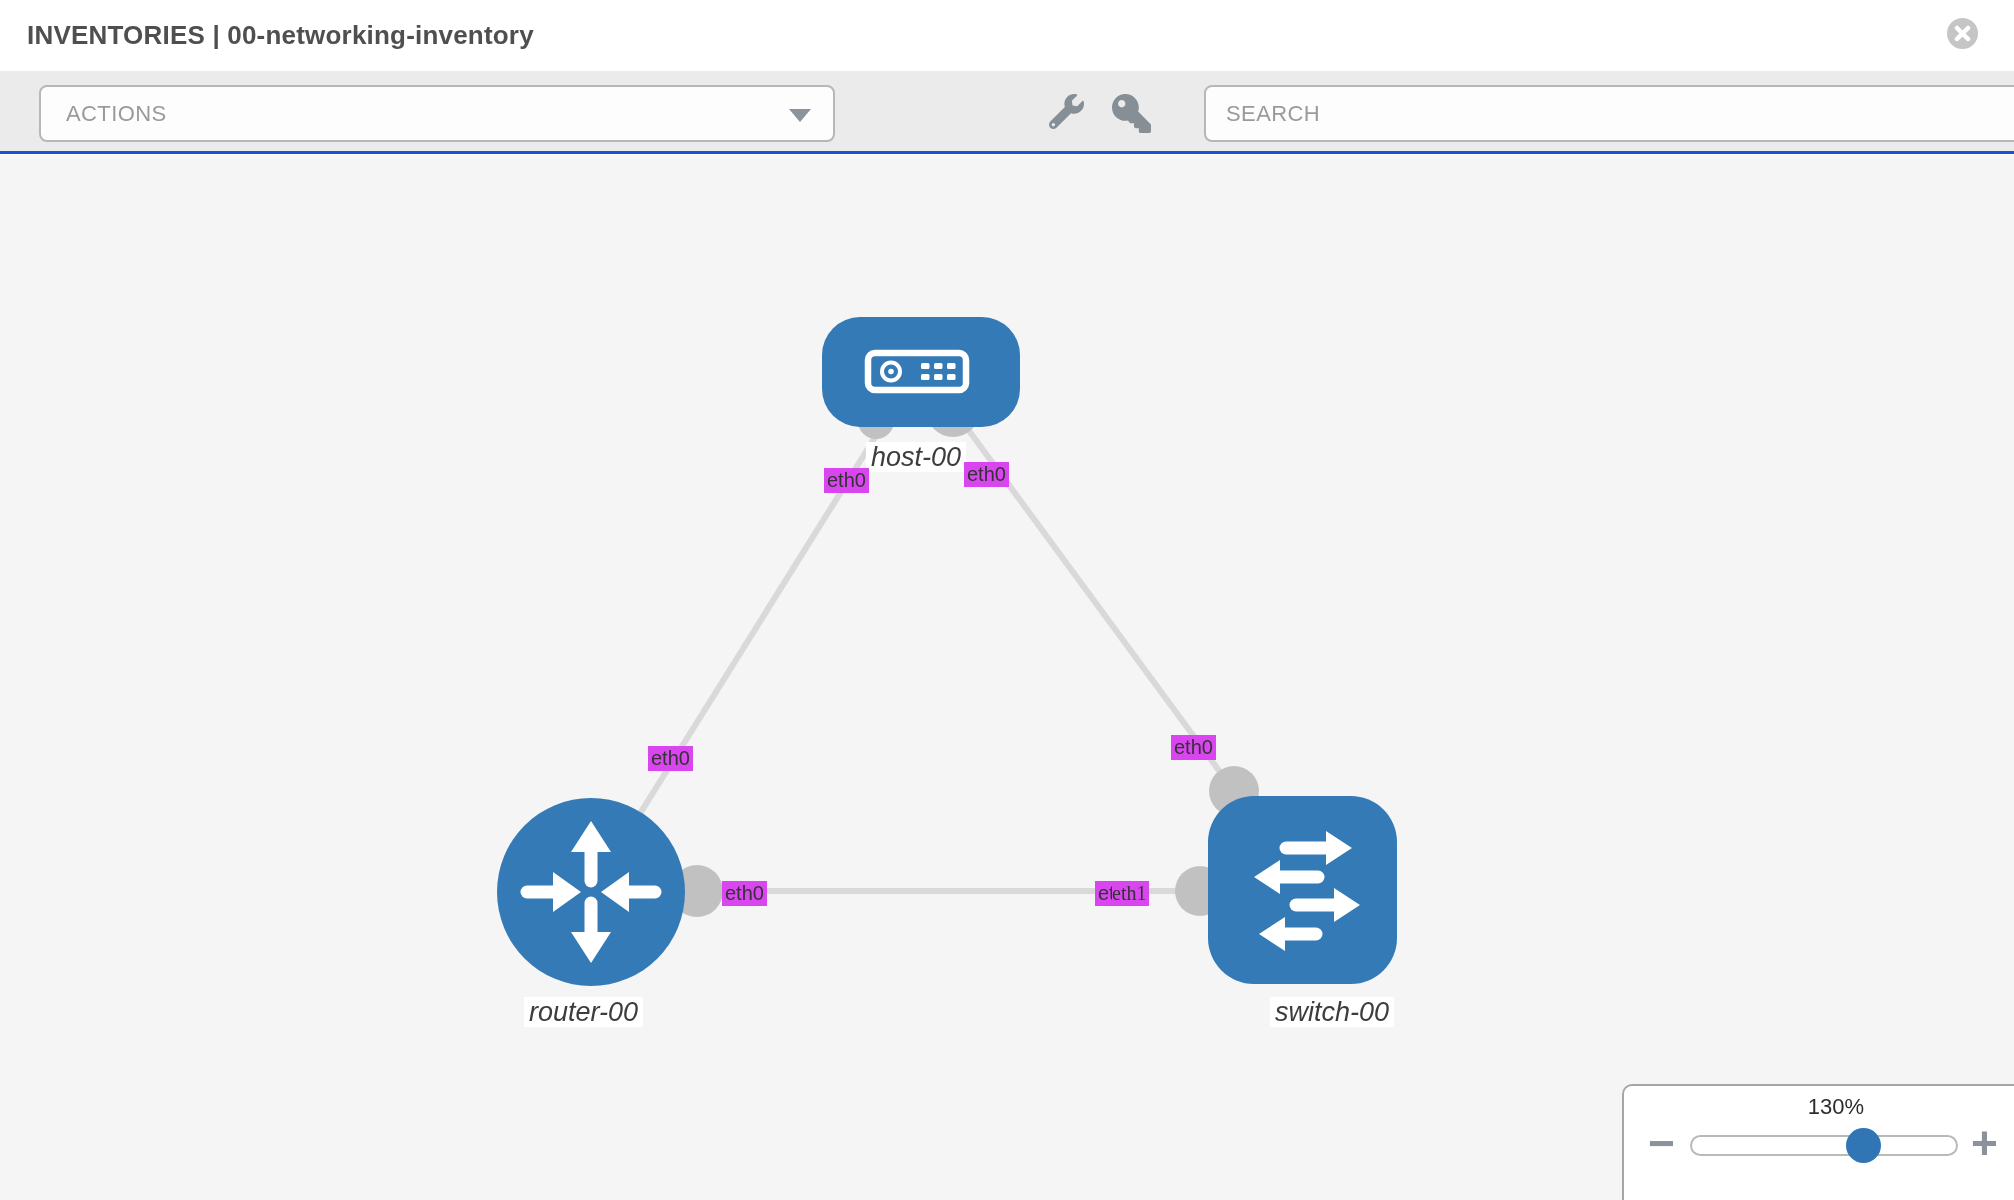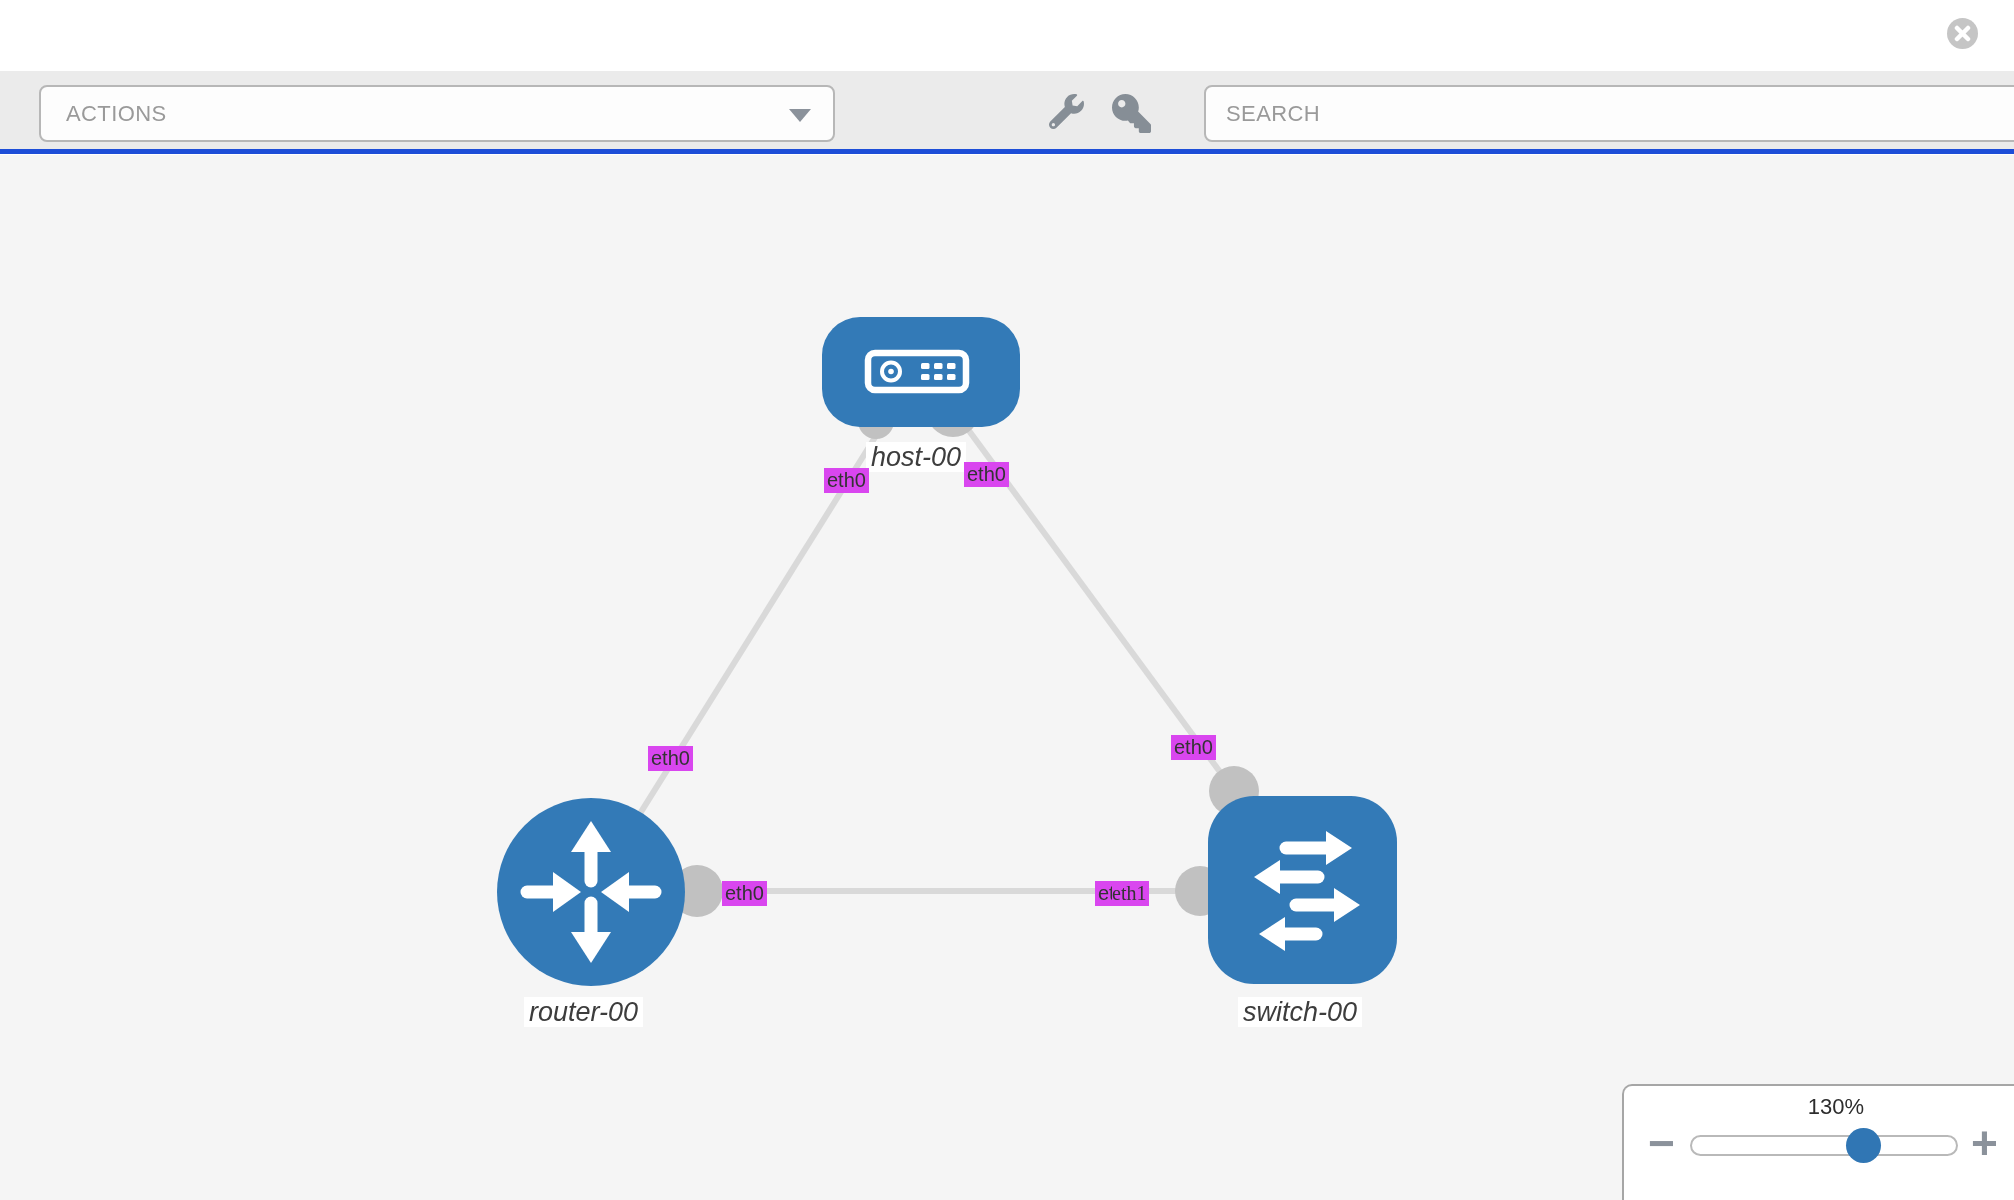--- a/index.html
+++ b/index.html
@@ -12,21 +12,21 @@
   .hdr { position:absolute; left:0; top:0; width:2014px; height:71px;
     background:#ffffff; }
   .hdr-title { position:absolute; left:27px; top:0; line-height:71px;
     font-size:26px; font-weight:bold; color:#4f4f4f; letter-spacing:0.2px; }
   .close-btn { position:absolute; left:1947px; top:18px; width:31px; height:31px;
     border-radius:50%; background:#c5c5c5; cursor:pointer; }
   .close-btn svg { position:absolute; left:7px; top:7px; }
 
   
   .tbar { position:absolute; left:0; top:71px; width:2014px; height:83px;
-    background:#ebebeb; border-bottom:5px solid #1d4ed8; }
+    background:#ebebeb; border-bottom:3px solid #1d4ed8; }
   .combo { position:absolute; top:14px; height:57px; background:#fdfdfd;
     border:2px solid #b7b7b7; border-radius:8px; }
   .combo-actions { left:39px; width:796px; }
   .combo-search  { left:1204px; width:921px; }
   .combo-label { display:block; line-height:53px; padding-left:25px;
     font-size:22px; color:#9a9a9a; letter-spacing:0.4px; }
   .combo input { width:100%; height:53px; border:0; outline:none; background:transparent;
     padding-left:20px; font-size:22px; color:#555; font-family:"Liberation Sans",sans-serif;
     letter-spacing:0.4px; }
   .combo input::placeholder { color:#9a9a9a; opacity:1; }
@@ -65,20 +65,21 @@
     background:#ffffff; border:2px solid #b9b9b9; border-radius:11px; cursor:pointer; }
   .zthumb { position:absolute; left:222px; top:42px; width:35px; height:35px;
     border-radius:50%; background:#3076b4; cursor:pointer; }
 </style>
 </head>
 <body>
 
 <div class="app">
 
   <div class="hdr">
+    <div class="hdr-title">INVENTORIES | 00-networking-inventory</div>
     <div class="close-btn">
       <span>
         <svg width="17" height="17" viewBox="0 0 17 17">
           <line x1="3" y1="3" x2="14" y2="14" stroke="#ffffff" stroke-width="4.5" stroke-linecap="round"></line>
           <line x1="14" y1="3" x2="3" y2="14" stroke="#ffffff" stroke-width="4.5" stroke-linecap="round"></line>
         </svg>
       </span>
     </div>
   </div>
 
@@ -177,21 +178,21 @@
     <div class="ilabel" style="left:964px; top:299px;">eth0</div>
 
     <div class="ilabel" style="left:648px; top:583px;">eth0</div>
     <div class="ilabel" style="left:1171px; top:572px;">eth0</div>
 
     <div class="ilabel" style="left:722px; top:718px;">eth0</div>
     <div class="ilabel" style="left:1095px; top:718px;">eth0</div>
     <div class="ilabel front" style="left:1112px; top:718px;font-family:Liberation Serif, serif;">eth1</div>
 
     <div class="nlabel" style="left:524px; top:842px;">router-00</div>
-    <div class="nlabel" style="left:1238px; top:842px;text-align:right;">switch-00</div>
+    <div class="nlabel" style="left:1270px; top:842px;text-align:right;">switch-00</div>
 
     <div class="zoom-panel">
       <div class="zoom-pct">130%</div>
       <div class="zbtn zminus">−</div>
       <div class="ztrack"></div>
       <div class="zthumb"></div>
       <div class="zbtn zplus">+</div>
     </div>
 
   </div>

